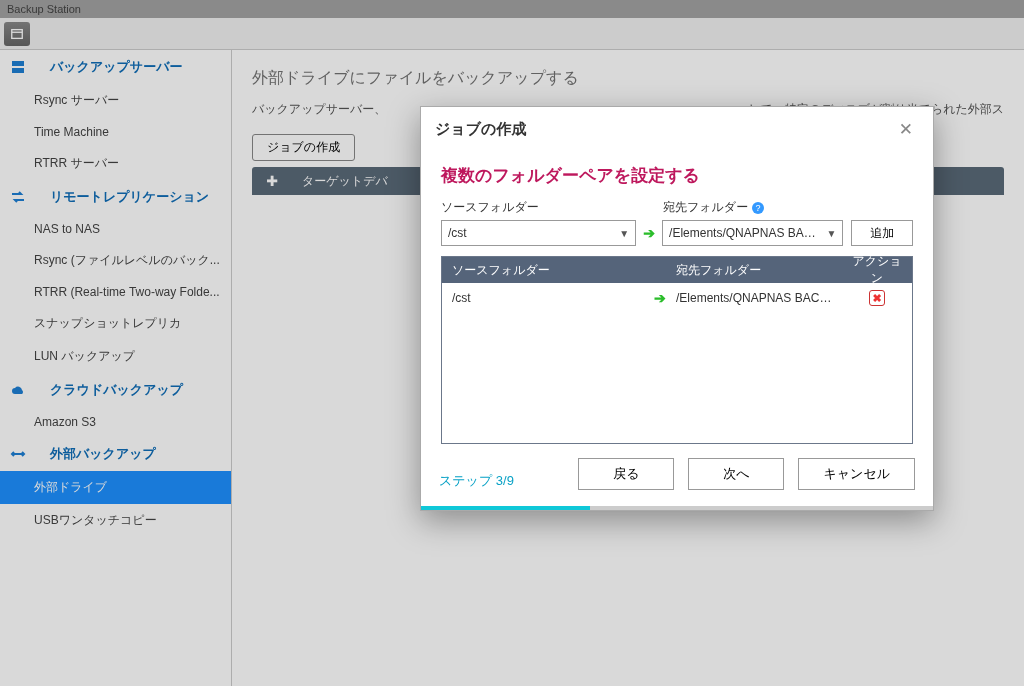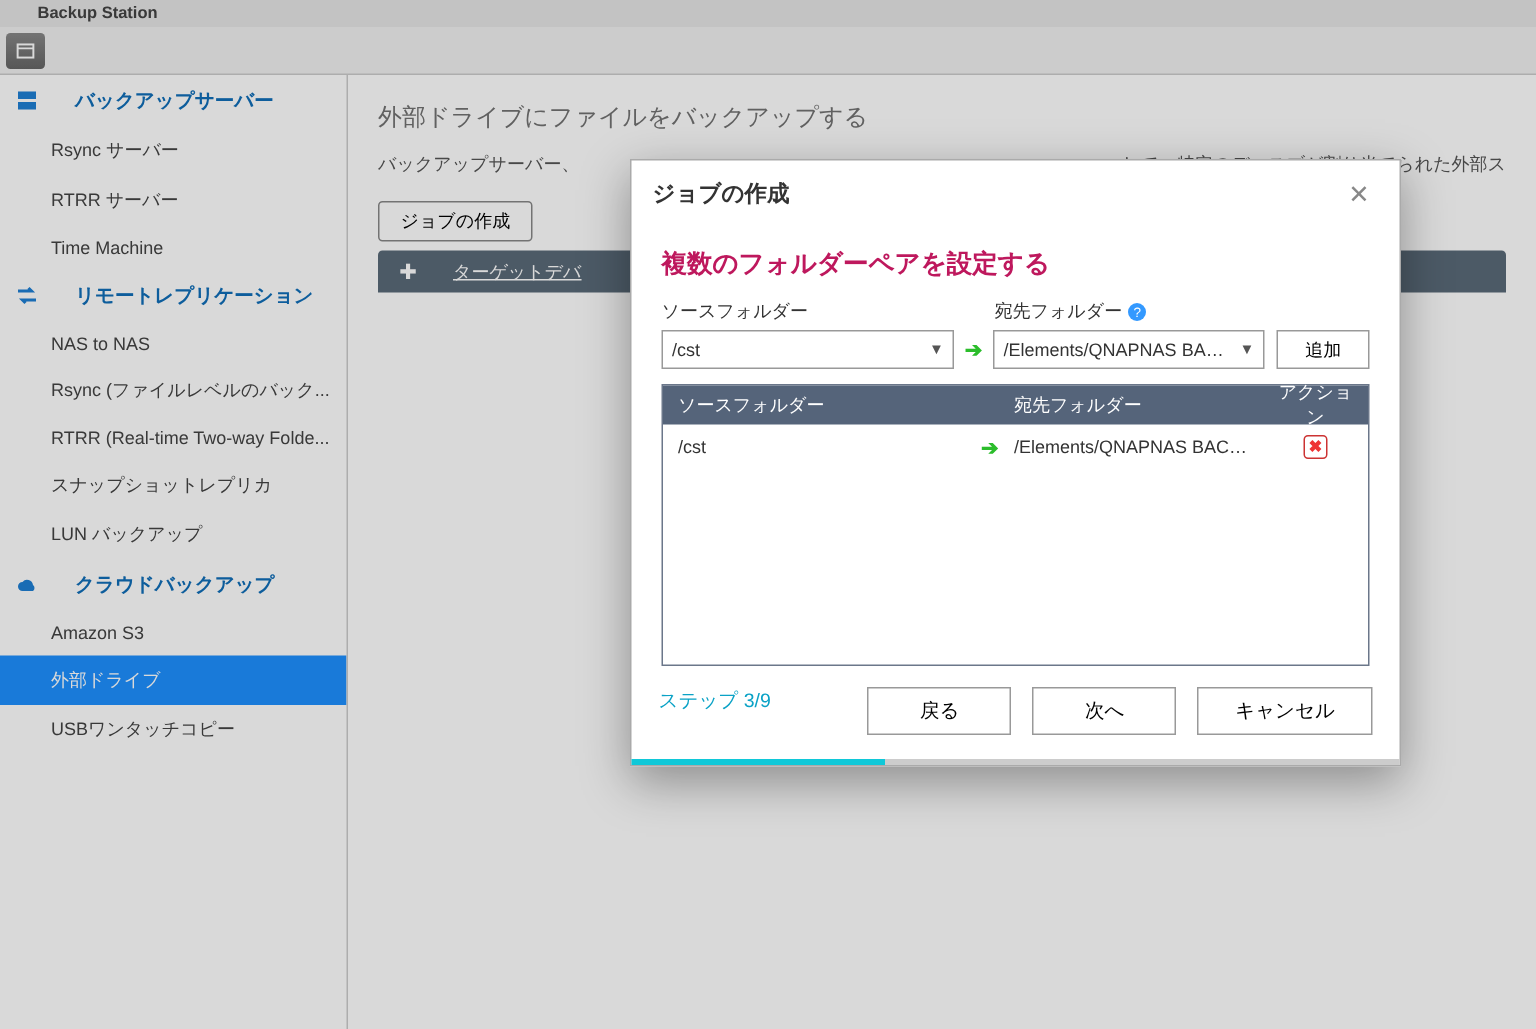--- a/index.html
+++ b/index.html
@@ -1,33 +1,33 @@
 <!DOCTYPE html>
 <html><head>
 <meta charset="utf-8">
 <style>
 * { box-sizing: border-box; margin: 0; padding: 0; }
 body { font-family: "Helvetica Neue", Arial, sans-serif; font-size: 12px; color: #333; background: #6b6b6b; width: 1024px; height: 686px; overflow: hidden; position: relative; }
-.app-title { background: #e5e5e5; padding: 3px 25px; font-size: 11px; font-weight: bold; color: #444; }
+.app-title { background: #a3a3a3; padding: 3px 7px; font-size: 11px; font-weight: normal; color: #444; }
 .toolbar { background: #f0f0f0; border-bottom: 1px solid #ccc; padding: 4px; height: 32px; }
 .toolbar-btn { display: inline-flex; width: 26px; height: 24px; background: #4a6; background: linear-gradient(#888,#666); border-radius: 3px; align-items: center; justify-content: center; color: #fff; }
 .main { display: flex; height: 636px; }
 .sidebar { width: 232px; background: #fff; border-right: 1px solid #ccc; overflow: hidden; }
 .side-group-hdr { display: flex; align-items: center; gap: 24px; padding: 8px 10px; color: #106eb8; font-weight: bold; font-size: 13px; }
 .side-group-hdr svg { width: 16px; height: 16px; }
 .side-item { padding: 8px 10px 8px 34px; color: #444; cursor: pointer; white-space: nowrap; overflow: hidden; text-overflow: ellipsis; }
 .side-item.active { background: #1e90ff; color: #fff; }
 .content { flex: 1; padding: 18px 20px; background: #fff; position: relative; }
 .page-title { color: #737373; font-size: 16px; font-weight: normal; margin-bottom: 12px; }
 .page-desc { color: #555; font-size: 12px; margin-bottom: 16px; }
 .content-toolbar { margin-bottom: 6px; }
 .action-btn { background: #fff; border: 1px solid #888; border-radius: 3px; padding: 4px 14px; font-size: 12px; cursor: pointer; }
 .grid-header { background: #5a6a78; color: #fff; display: flex; align-items: center; height: 28px; border-radius: 3px 3px 0 0; }
 .grid-plus { width: 40px; display: flex; align-items: center; justify-content: center; font-size: 14px; }
-.grid-th { padding: 0 10px; font-size: 12px; text-decoration: underline; }
+.grid-th { padding: 0 10px; font-size: 12px; }
 
 
 .modal-overlay { position: absolute; inset: 0; background: rgba(0,0,0,0.15); }
 .modal { position: absolute; left: 420px; top: 106px; width: 514px; background: #fff; border: 1px solid #aaa; box-shadow: 0 10px 30px rgba(0,0,0,0.35); }
 .modal-hdr { display: flex; justify-content: space-between; align-items: center; padding: 10px 14px 2px; }
 .modal-title { font-size: 15px; font-weight: bold; color: #333; }
 .modal-close { color: #888; font-size: 17px; cursor: pointer; padding: 2px 6px; }
 .modal-body { padding: 10px 20px 0; }
 .step-title { font-size: 17px; font-weight: bold; color: #be185d; margin: 10px 0 12px; }
 .form-labels { display: flex; font-size: 12px; color: #333; margin-bottom: 4px; }
@@ -50,21 +50,21 @@
 .pth-src { width: 202px; }
 .pth-arrow { width: 22px; }
 .pth-dest { width: 176px; }
 .pth-act { flex: 1; text-align: center; }
 .pair-row { display: flex; align-items: center; height: 30px; font-size: 12px; color: #333; }
 .ptd { padding: 0 10px; overflow:hidden; white-space:nowrap; text-overflow:ellipsis;}
 .ptd-src{width:202px;} .ptd-arrow{width:22px;text-align:center;} .ptd-dest{width:176px;} .ptd-act{flex:1;text-align:center;}
 .del-icon{display:inline-block;width:16px;height:16px;border:1px solid #c33;border-radius:3px;color:#e33;font-weight:bold;text-align:center;line-height:14px;font-size:11px;cursor:pointer;}
 .pair-list-space{height:130px;}
 
-.modal-footer { display: flex; align-items: flex-start; justify-content: space-between; padding: 14px 18px 16px; }
+.modal-footer { display: flex; align-items: flex-end; justify-content: space-between; padding: 14px 18px 16px; }
 .step-ind { color: #0aa2c6; font-size: 13px; }
 .footer-btns { display: flex; gap: 14px; }
 .footer-btn { border: 1px solid #999; background: #fff; padding: 6px 24px; cursor: pointer; font-size: 13px; min-width:96px;}
 .progress-bar { height: 4px; background: #ccc; }
 .progress-fill { height: 100%; background: #10c8d8; width: 33%; }
 
 .arrow-green { color: #2bbd2b; font-size: 14px; font-weight: bold; }
 </style>
 </head>
 <body>
@@ -83,22 +83,22 @@
   <div class="sidebar">
 
     <div class="side-group-hdr">
       <svg viewBox="0 0 16 16">
           <rect x="2" y="2" width="12" height="5" fill="#1e7fd4"></rect>
           <rect x="2" y="9" width="12" height="5" fill="#1e7fd4"></rect>
         </svg>
       <span>バックアップサーバー</span>
     </div>
     <div class="side-item">Rsync サーバー</div>
+    <div class="side-item">Time Machine</div>
     <div class="side-item">RTRR サーバー</div>
-    <div class="side-item">Time Machine</div>
 
     <div class="side-group-hdr">
       <svg viewBox="0 0 16 16">
           <path d="M2 5 h9 l-2 -2 M14 11 h-9 l2 2" stroke="#1e7fd4" stroke-width="2" fill="none"></path>
         </svg>
       <span>リモートレプリケーション</span>
     </div>
     <div class="side-item">NAS to NAS</div>
     <div class="side-item">Rsync (ファイルレベルのバック...</div>
     <div class="side-item">RTRR (Real-time Two-way Folde...</div>
@@ -106,20 +106,26 @@
     <div class="side-item">LUN バックアップ</div>
 
     <div class="side-group-hdr">
       <svg viewBox="0 0 16 16">
           <path d="M5 12 a3 3 0 0 1 0 -6 a4 4 0 0 1 7 2 a2.5 2.5 0 0 1 0 4 z" fill="#1e7fd4"></path>
         </svg>
       <span>クラウドバックアップ</span>
     </div>
     <div class="side-item">Amazon S3</div>
 
+    <div class="side-group-hdr">
+      <svg viewBox="0 0 16 16">
+          <path d="M4 6 l-2 2 l2 2 M12 6 l2 2 l-2 2 M2 8 h12" stroke="#1e7fd4" stroke-width="2" fill="none"></path>
+        </svg>
+      <span>外部バックアップ</span>
+    </div>
     <div class="side-item active">外部ドライブ</div>
     <div class="side-item">USBワンタッチコピー</div>
   </div>
 
   <div class="content">
     <div class="page-title">外部ドライブにファイルをバックアップする</div>
     <div class="page-desc">
       <span>バックアップサーバー、</span>
       <span style="float:right">して、特定のディスブが割り当てられた外部ス</span>
     </div>

